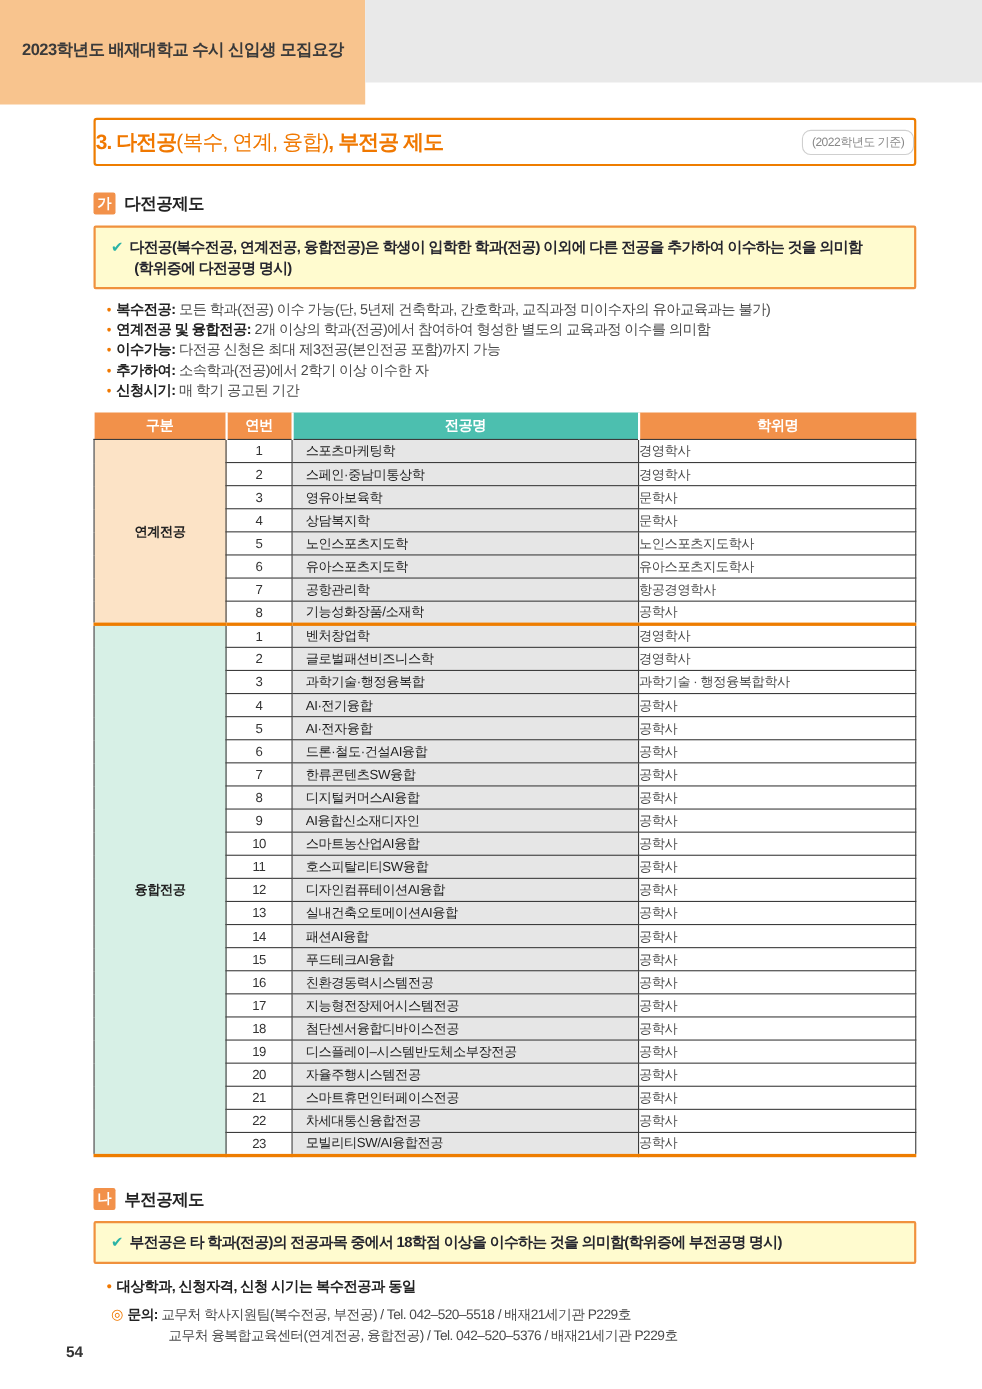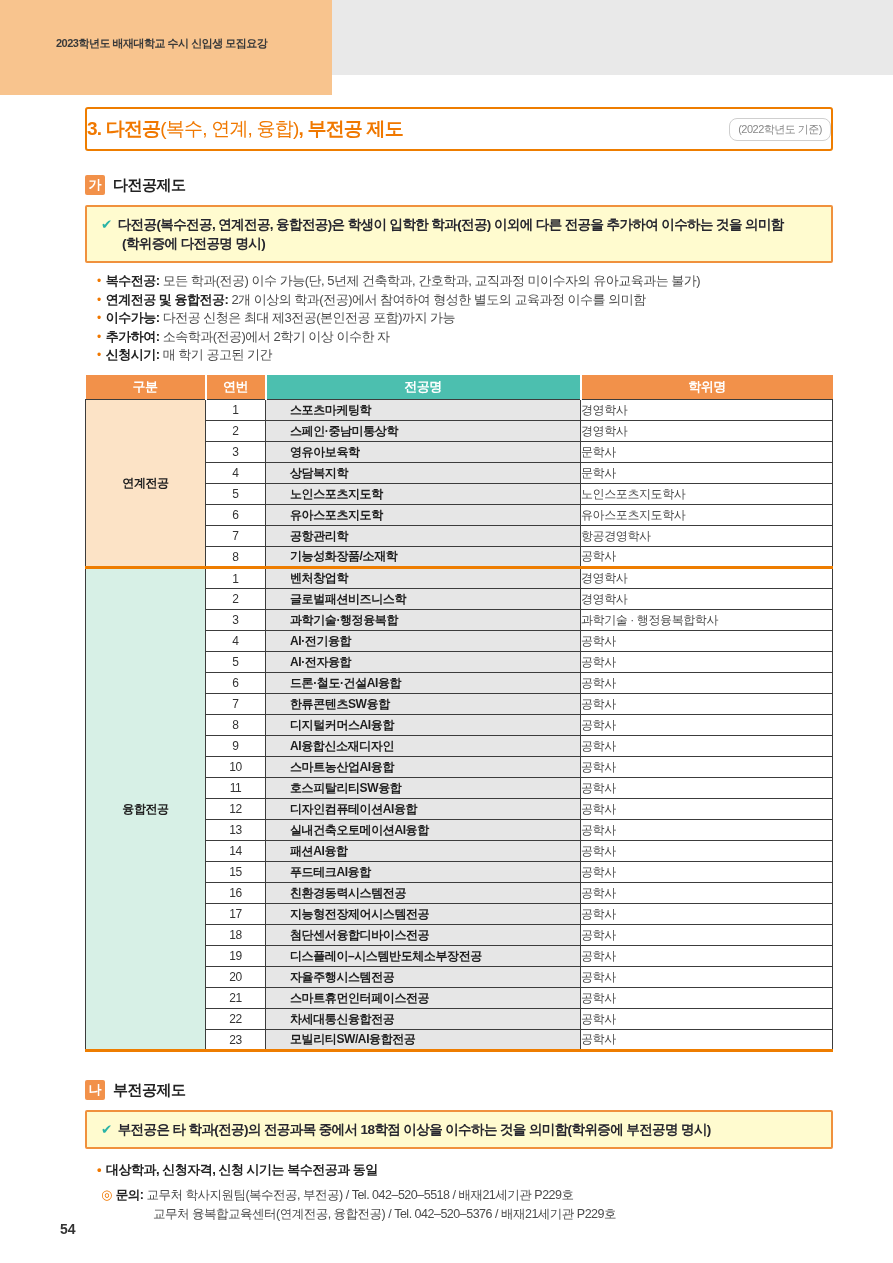--- a/index.html
+++ b/index.html
@@ -3,21 +3,21 @@
 <meta charset="utf-8">
 <style>
   * { margin: 0; padding: 0; box-sizing: border-box; }
   body { background: #fff; font-family: "Liberation Sans", "DejaVu Sans", sans-serif; }
   .page { position: relative; width: 893px; height: 1263px; background: #fff; overflow: hidden; }
 
   
   .banner { position: relative; height: 95px; }
   .banner-orange { position: absolute; left: 0; top: 0; width: 332px; height: 95px; background: #f8c48e; }
   .banner-gray { position: absolute; left: 332px; top: 0; right: 0; height: 75px; background: #e9e9e9; }
-  .banner-text { position: absolute; left: 56px; top: 36px; font-size: 11px; font-weight: bold; color: #3a3a3a; letter-spacing: -0.5px; text-align: center; }
+  .banner-text { position: absolute; left: 20px; top: 36px; font-size: 15px; font-weight: bold; color: #3a3a3a; letter-spacing: -0.5px; text-align: center; }
 
   .content { padding: 0 60px 0 85px; }
 
   
   .title-box { margin-top: 12px; border: 2px solid #ee7d00; border-radius: 3px; height: 44px; display: flex; align-items: center; padding: 0 0; justify-content: space-between; }
   .title-main { color: #f07800; font-size: 19px; letter-spacing: -0.8px; }
   .title-main .b { font-weight: bold; }
   .title-main .l { font-weight: normal; }
   .title-note { font-size: 11px; color: #888; border: 1px solid #cfcfcf; border-radius: 8px; padding: 3px 8px; letter-spacing: -0.5px; }
 
@@ -42,21 +42,21 @@
   table.majors { width: 100%; border-collapse: collapse; margin-top: 5px; border-bottom: 3px solid #ee7d00; }
   table.majors thead th { height: 25px; color: #fff; font-size: 13px; font-weight: bold; letter-spacing: -0.5px; border-left: 2px solid #fff; margin-left: 45px; }
   table.majors thead th:first-child { border-left: none; }
   th.h-orange { background: #f2914a; }
   th.h-teal { background: #4cbfaf; }
   table.majors td { height: 21px; font-size: 12px; border: 1px solid #3c3c3c; letter-spacing: -0.4px; }
   td.cat { border: none; border-right: 1px solid #3c3c3c; text-align: center; font-weight: bold; font-size: 13px; color: #222; }
   td.cat.peach { background: #fce3c6; }
   td.cat.mint { background: #d7f0e6; }
   td.num { text-align: center; color: #333; width: 60px; }
-  td.major { background: #e6e6e6; font-weight: bold; color: #1d1d1d; padding-left: 24px; }
+  td.major { background: #e6e6e6; font-weight: normal; color: #1d1d1d; padding-left: 12px; }
   td.degree { color: #4a4a4a; border-right: none; }
   tr.group-start td { border-top: 3px solid #ee7d00; }
   col.c-cat { width: 120px; } col.c-num { width: 60px; } col.c-major { width: 315px; } col.c-degree { width: auto; }
 
   
   .b-bullet { margin: 12px 0 0 12px; font-size: 13px; font-weight: bold; color: #222; letter-spacing: -0.5px; }
   .b-bullet::before { content: "•"; color: #f07800; margin-right: 5px; }
   .contact { margin: 6px 0 0 16px; font-size: 12.5px; color: #4a4a4a; letter-spacing: -0.5px; line-height: 19px; }
   .contact-icon { color: #f07800; font-size: 13px; margin-right: 4px; }
   .contact .lbl { font-weight: bold; color: #222; }

